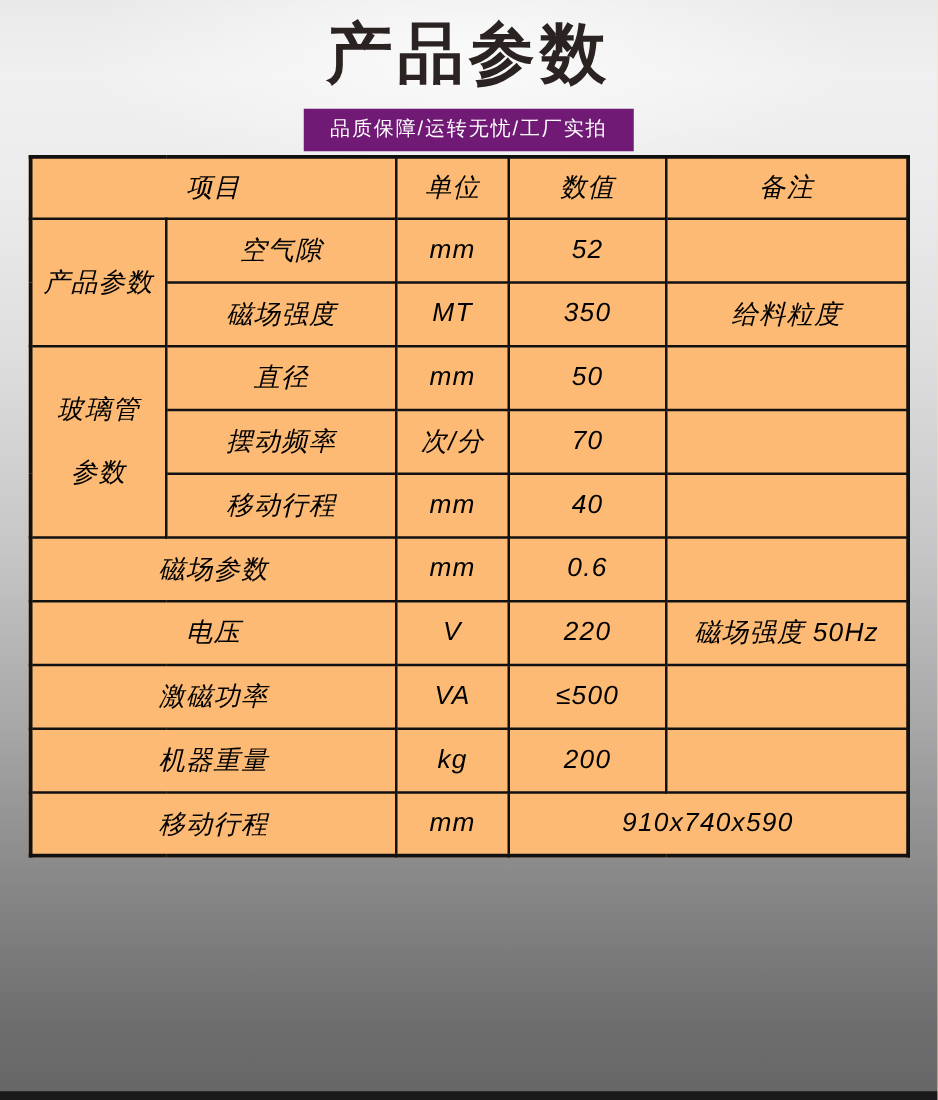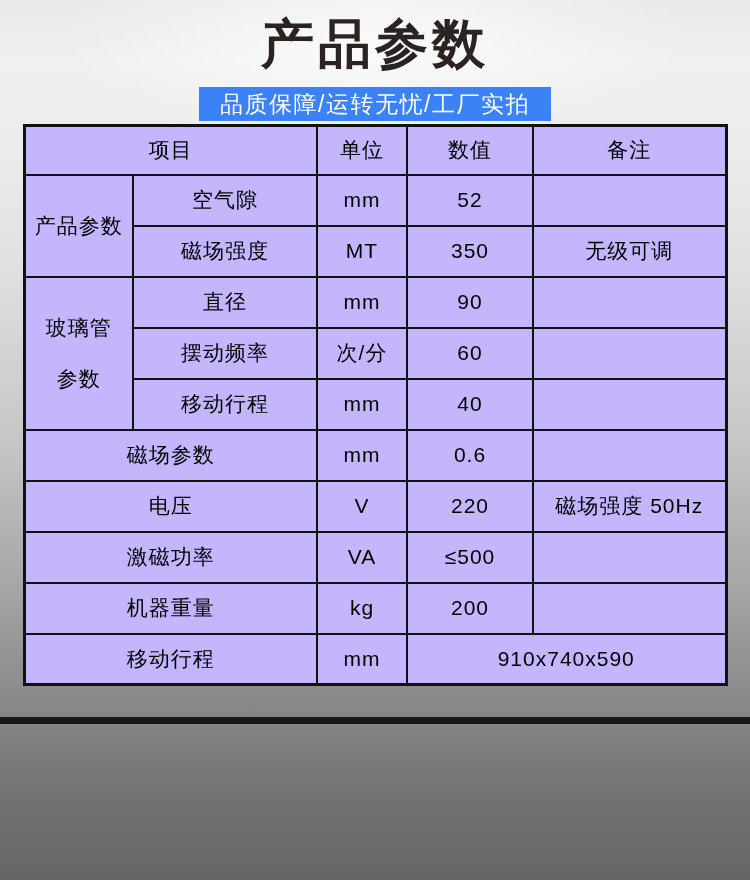--- a/index.html
+++ b/index.html
@@ -5,38 +5,38 @@
   * { margin: 0; padding: 0; box-sizing: border-box; }
   html, body { width: 750px; height: 880px; overflow: hidden; }
   body {
     font-family: "Liberation Sans", "DejaVu Sans", sans-serif;
     background:
       radial-gradient(ellipse 420px 150px at 50% 40px, rgba(255,255,255,0.7), rgba(255,255,255,0) 75%),
       linear-gradient(180deg, #e9e9e9 0%, #f0f0f0 7%, #ebebeb 18%, #dedede 32%,
                       #c6c6c6 50%, #a7a7a7 66%, #868686 81%, #6e6e6e 93%, #666666 100%);
     position: relative;
   }
-  .page { width: 750px; height: 724px; position: relative; }
+  .page { width: 750px; height: 880px; position: relative; }
 
   .title {
     text-align: center;
     padding-top: 12px;
     font-size: 53px;
     line-height: 64px;
     font-weight: 900;
     letter-spacing: 4px;
     color: #2a2321;
   }
 
   .badge-wrap { text-align: center; margin-top: 11px; }
   .badge {
     display: inline-block;
-    background: #3b82f6;
+    background: #701a75;
     color: #ffffff;
-    font-size: 23px;
+    font-size: 16px;
     letter-spacing: 1.5px;
     line-height: 34px;
     height: 34px;
     padding: 0 21px;
   }
 
   .desc {
     width: 702px;
     margin: 21px auto 0 auto;
     font-size: 23px;
@@ -45,22 +45,23 @@
     color: #000000;
     text-align: justify;
     text-indent: 72px;
   }
 
   table.spec-table {
     width: 702px;
     margin: 3px auto 0 auto;
     border-collapse: collapse;
     table-layout: fixed;
-    background: #c4b5fd;
+    background: #fdba74;
     border: 3px solid #111111;
+    font-style: italic;
   }
   .spec-table th, .spec-table td {
     border: 2px solid #111111;
     text-align: center;
     vertical-align: middle;
     font-weight: 400;
     color: #000000;
     font-size: 21px;
     letter-spacing: 1px;
     padding: 0 4px;
@@ -115,33 +116,33 @@
         <td rowspan="2" class="cell-group1">产品参数</td>
         <td>空气隙</td>
         <td>mm</td>
         <td>52</td>
         <td></td>
       </tr>
       <tr>
         <td>磁场强度</td>
         <td>MT</td>
         <td>350</td>
-        <td>无级可调</td>
+        <td>给料粒度</td>
       </tr>
       <tr>
         <td rowspan="3" class="cell-group2">玻璃管参数</td>
         <td>直径</td>
         <td>mm</td>
-        <td>90</td>
+        <td>50</td>
         <td></td>
       </tr>
       <tr>
         <td>摆动频率</td>
         <td>次/分</td>
-        <td>60</td>
+        <td>70</td>
         <td></td>
       </tr>
       <tr>
         <td>移动行程</td>
         <td>mm</td>
         <td>40</td>
         <td></td>
       </tr>
       <tr>
         <td colspan="2">磁场参数</td>

